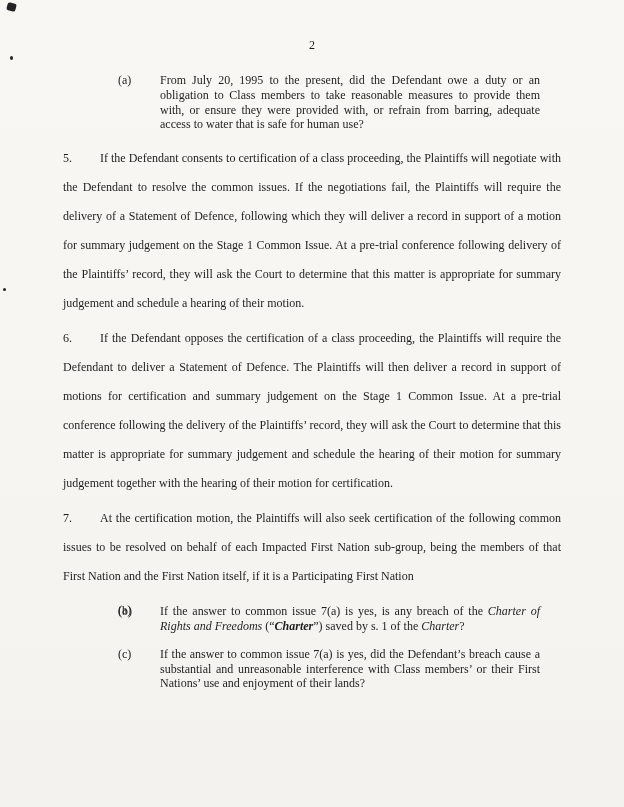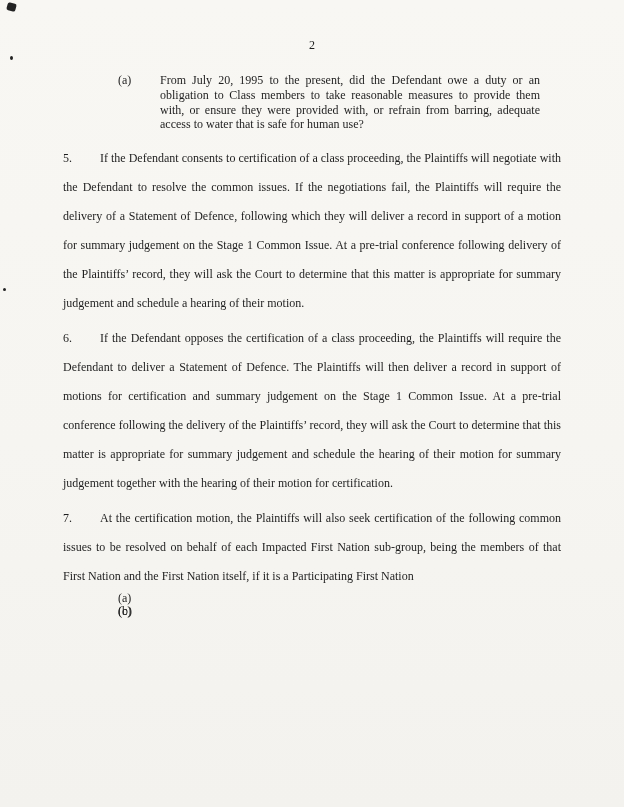--- a/index.html
+++ b/index.html
@@ -18,21 +18,21 @@
   .subitem {
     position: relative;
     padding-left: 97px; padding-right: 21px;
     line-height: 14.8px;
     text-align: justify;
     margin: 0 0 13px 0;
   }
   .subitem .sub-label { position: absolute; left: 55px; top: 0; }
   .intro { margin-bottom: 12px; }
   .para { margin: 0 0 6px 0; line-height: 29px; text-align: justify; }
-  .para.p7 { margin-bottom: 0; }
+  .para.p7 { margin-bottom: 12px; }
   .para-num { display: inline-block; width: 37px; }
   .stage2 { line-height: 29px; font-weight: bold; margin: 0 0 15px 0; }
   .seg-italic { font-style: italic; }
   .seg-bold-italic { font-style: italic; font-weight: bold; }
   .artifact { position: absolute; background: #232323; }
   .a1 { left: 7px;  top: 3px;   width: 9px; height: 8px; border-radius: 2px; transform: rotate(15deg); }
   .a2 { left: 10px; top: 56px;  width: 3px; height: 4px; border-radius: 50%; }
   .a3 { left: 3px;  top: 288px; width: 3px; height: 3px; border-radius: 50%; }
 </style>
 </head>
@@ -50,17 +50,17 @@
 
   <p class="para"><span class="para-num">5.</span><span>If the Defendant consents to certification of a class proceeding, the Plaintiffs will negotiate with the Defendant to resolve the common issues. If the negotiations fail, the Plaintiffs will require the delivery of a Statement of Defence, following which they will deliver a record in support of a motion for summary judgement on the Stage 1 Common Issue. At a pre-trial conference following delivery of the Plaintiffs’ record, they will ask the Court to determine that this matter is appropriate for summary judgement and schedule a hearing of their motion.</span></p>
 
   <p class="para"><span class="para-num">6.</span><span>If the Defendant opposes the certification of a class proceeding, the Plaintiffs will require the Defendant to deliver a Statement of Defence. The Plaintiffs will then deliver a record in support of motions for certification and summary judgement on the Stage 1 Common Issue. At a pre-trial conference following the delivery of the Plaintiffs’ record, they will ask the Court to determine that this matter is appropriate for summary judgement and schedule the hearing of their motion for summary judgement together with the hearing of their motion for certification.</span></p>
 
   <p class="para p7"><span class="para-num">7.</span><span>At the certification motion, the Plaintiffs will also seek certification of the following common issues to be resolved on behalf of each Impacted First Nation sub-group, being the members of that First Nation and the First Nation itself, if it is a Participating First Nation</span></p>
 
 
   <div class="subitem"><span class="sub-label">(a)</span></div>
 
-  <div class="subitem"><span class="sub-label">(b)</span></div>
+  <div class="subitem"><span class="sub-label">(b)</span><span class="sub-body"><span>If the answer to common issue 7(a) is yes, is any breach of the </span><span class="seg-italic">Charter of Rights and Freedoms</span><span> (“</span><span class="seg-bold-italic">Charter</span><span>”) saved by s. 1 of the </span><span class="seg-italic">Charter</span><span>?</span></span></div>
 
-  <div class="subitem"><span class="sub-label">(c)</span></div>
+  <div class="subitem"><span class="sub-label">(c)</span><span class="sub-body"><span>If the answer to common issue 7(a) is yes, did the Defendant’s breach cause a substantial and unreasonable interference with Class members’ or their First Nations’ use and enjoyment of their lands?</span></span></div>
 
 </div>
 
 </body></html>

